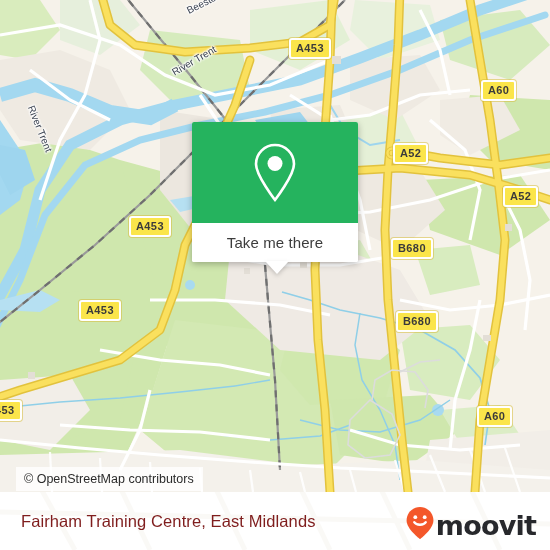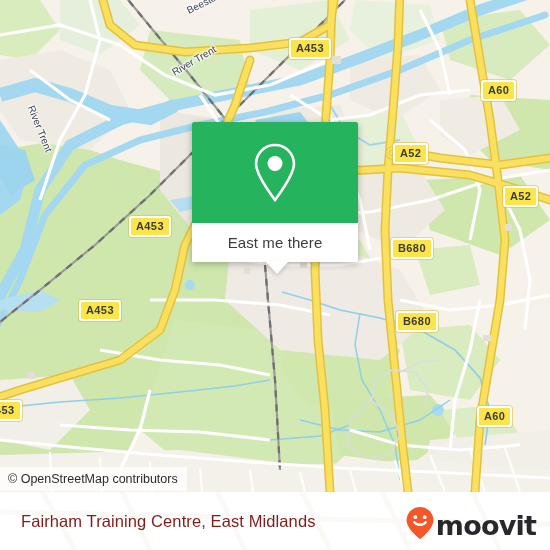--- a/index.html
+++ b/index.html
@@ -83,21 +83,21 @@
     width: 0; height: 0;
     border-left: 12px solid transparent;
     border-right: 12px solid transparent;
     border-top: 13px solid #ffffff;
     filter: drop-shadow(0 2px 2px rgba(0,0,0,.18));
   }
 
   
   #attribution {
     position: absolute;
-    left: 0; top: 467px;
+    left: 16px; top: 467px;
     background: rgba(255,255,255,.78);
     color: #2b2b2b;
     font-size: 12.5px;
     line-height: 24px;
     padding: 0 9px 0 8px;
     white-space: nowrap;
     font-family: "Liberation Sans", sans-serif;
   }
 
   
@@ -316,21 +316,21 @@
     <div id="info-card">
       <div id="card-green">
         <span>
           <svg width="46" height="62" viewBox="0 0 46 62" aria-hidden="true">
             <path d="M23 3 C12.5 3 4 11.5 4 22 C4 33.5 23 58 23 58 C23 58 42 33.5 42 22 C42 11.5 33.5 3 23 3 Z" fill="none" stroke="#ffffff" stroke-width="2.6"></path>
             <circle cx="23" cy="21.5" r="7.5" fill="#ffffff"></circle>
           </svg>
         </span>
       </div>
       <div id="card-label-bar">
-        <span>East me there</span>
+        <span>Take me there</span>
       </div>
     </div>
     <div id="card-pointer"></div>
 
     <div id="attribution">© OpenStreetMap contributors</div>
   </div>
 
   <div id="bottom-bar">
     <svg id="bottom-bar-bg" viewBox="0 0 550 58">
       <rect x="0" y="0" width="550" height="58" fill="#ffffff"></rect>

